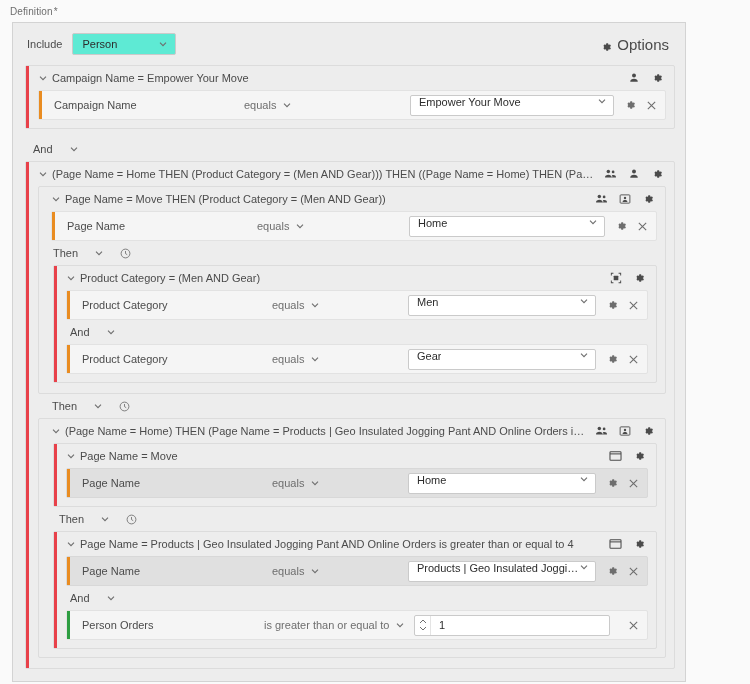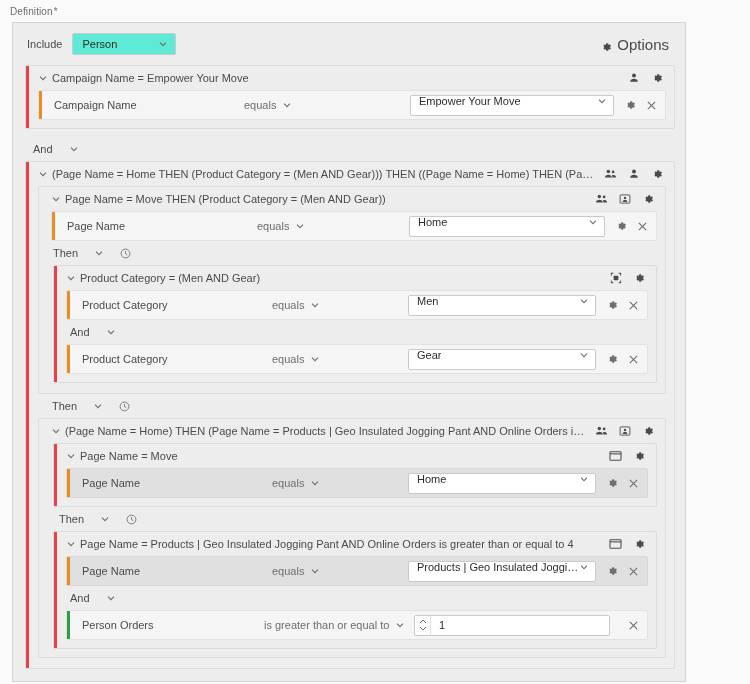--- a/index.html
+++ b/index.html
@@ -134,21 +134,21 @@
     gap: 10px;
     padding-right: 8px;
   }
   .value-input {
     background: #fff;
     border: 1px solid #cacaca;
     border-radius: 2px;
     height: 21px;
     width: 200px;
     display: flex;
-    align-items: center;
+    align-items: flex-start;
     justify-content: space-between;
     padding: 0 6px 8px 8px;
     font-size: 11px;
     color: #2c2c2c;
   }
   .value-input .txt { white-space: nowrap; overflow: hidden; text-overflow: ellipsis; }
 
   .stepper {
     display: flex; align-items: center;
     background: #fff;

